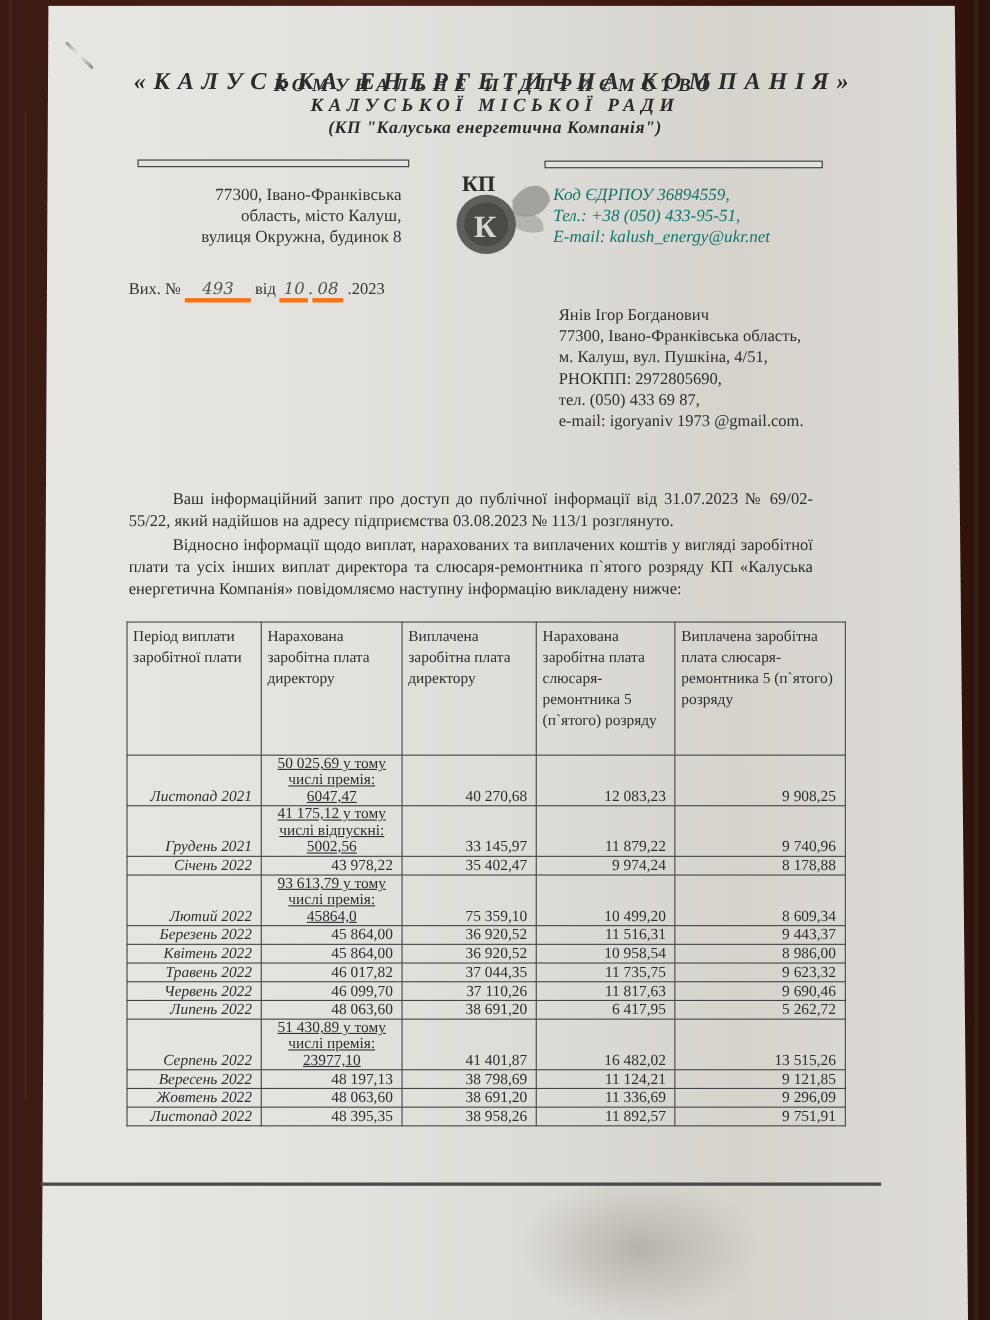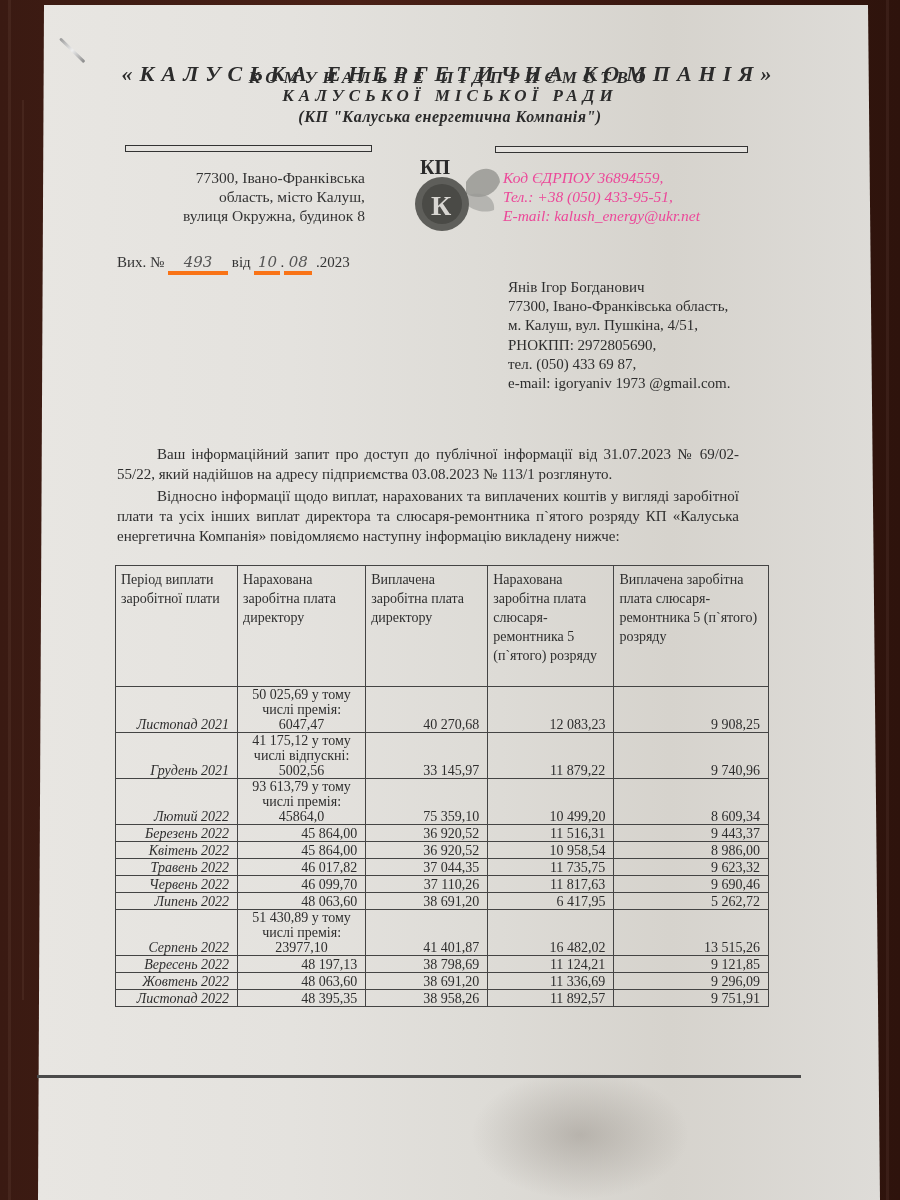--- a/index.html
+++ b/index.html
@@ -24,38 +24,38 @@
     background: linear-gradient(90deg, #999, #eee, #888);
     transform: rotate(44deg); transform-origin: left center; border-radius: 2px;
   }
   .hdr { position: absolute; left: 0; width: 900px; text-align: center; font-style: italic; font-weight: bold; color: #2b2b2b; }
   .h1 { top: 40px; font-size: 17px; letter-spacing: 6px; margin-top: 28px; }
   .h2 { top: 61px; font-size: 22px; letter-spacing: 7px; }
   .h3 { top: 86px; font-size: 17px; letter-spacing: 5px; }
   .h4 { top: 108px; font-size: 16px; letter-spacing: 0.5px; }
   .bar { position: absolute; height: 5px; border: 1px solid #333; background: #e5e3df; }
   .addr-left { position: absolute; right: 535px; top: 168px; text-align: right; font-size: 15.5px; line-height: 19px; color: #333; }
-  .addr-right { position: absolute; left: 503px; top: 168px; font-style: italic; font-size: 15.5px; line-height: 19px; color: #ec4899; }
+  .addr-right { position: absolute; left: 503px; top: 168px; font-style: italic; font-size: 15.5px; line-height: 19px; color: #0f766e; }
   .logo { position: absolute; left: 404px; top: 152px; width: 100px; height: 85px; }
   .outno { position: absolute; left: 117px; top: 253px; font-size: 15px; color: #333; }
   .outno .hand { font-family: "DejaVu Serif", serif; font-style: italic; color: #555; font-size: 15px; border-bottom: 4px solid #f97316; display: inline-block; text-align: center; }
   .recipient { position: absolute; left: 508px; top: 278px; font-size: 15px; line-height: 19.2px; color: #2e2e2e; }
   .para { position: absolute; left: 117px; width: 622px; font-size: 15px; line-height: 20px; text-align: justify; color: #2e2e2e; }
   .p1 { top: 444px; }
   .p2 { top: 486px; }
   .indent { display: inline-block; width: 40px; }
   table.pay {
     position: absolute; left: 115px; top: 565px; width: 654px;
     border-collapse: collapse; font-size: 14px; color: #2e2e2e;
   }
   table.pay th, table.pay td { border: 1px solid #444; padding: 0 4px; }
   table.pay th { font-weight: normal; text-align: left; vertical-align: top; padding: 4px 5px; line-height: 19px; height: 112px; }
   table.pay td { height: 16px; line-height: 15px; text-align: right; vertical-align: bottom; padding: 0 8px; }
   table.pay td.period { text-align: right; padding-left: 5px; font-style: italic; }
-  table.pay td.multi { text-align: center; line-height: 15px; }
+  table.pay td.multi { text-align: center; line-height: 15px; text-decoration: underline; }
   .col1 { width: 112px; } .col2 { width: 118px; } .col3 { width: 112px; } .col4 { width: 116px; } .col5 { width: 145px; }
   .footer-line { position: absolute; left: 37px; top: 1075px; width: 764px; height: 3px; background: #4a4a4a; }
 </style>
 </head>
 <body>
 
 <div class="wood-streak" style="left:8px;top:0;width:3px;height:1200px;"></div>
 <div class="wood-streak" style="left:22px;top:100px;width:2px;height:900px;"></div>
 <div class="wood-streak" style="left:886px;top:0;width:3px;height:1200px;"></div>
 
@@ -139,20 +139,29 @@
         <td class="multi">
           <div>41 175,12 у тому</div>
           <div>числі відпускні:</div>
           <div>5002,56</div>
         </td>
         <td>33 145,97</td>
         <td>11 879,22</td>
         <td>9 740,96</td>
       </tr>
       <tr>
+        <td class="period">Січень 2022</td>
+        <td>
+          <div>43 978,22</div>
+        </td>
+        <td>35 402,47</td>
+        <td>9 974,24</td>
+        <td>8 178,88</td>
+      </tr>
+      <tr>
         <td class="period">Лютий 2022</td>
         <td class="multi">
           <div>93 613,79 у тому</div>
           <div>числі премія:</div>
           <div>45864,0</div>
         </td>
         <td>75 359,10</td>
         <td>10 499,20</td>
         <td>8 609,34</td>
       </tr>

